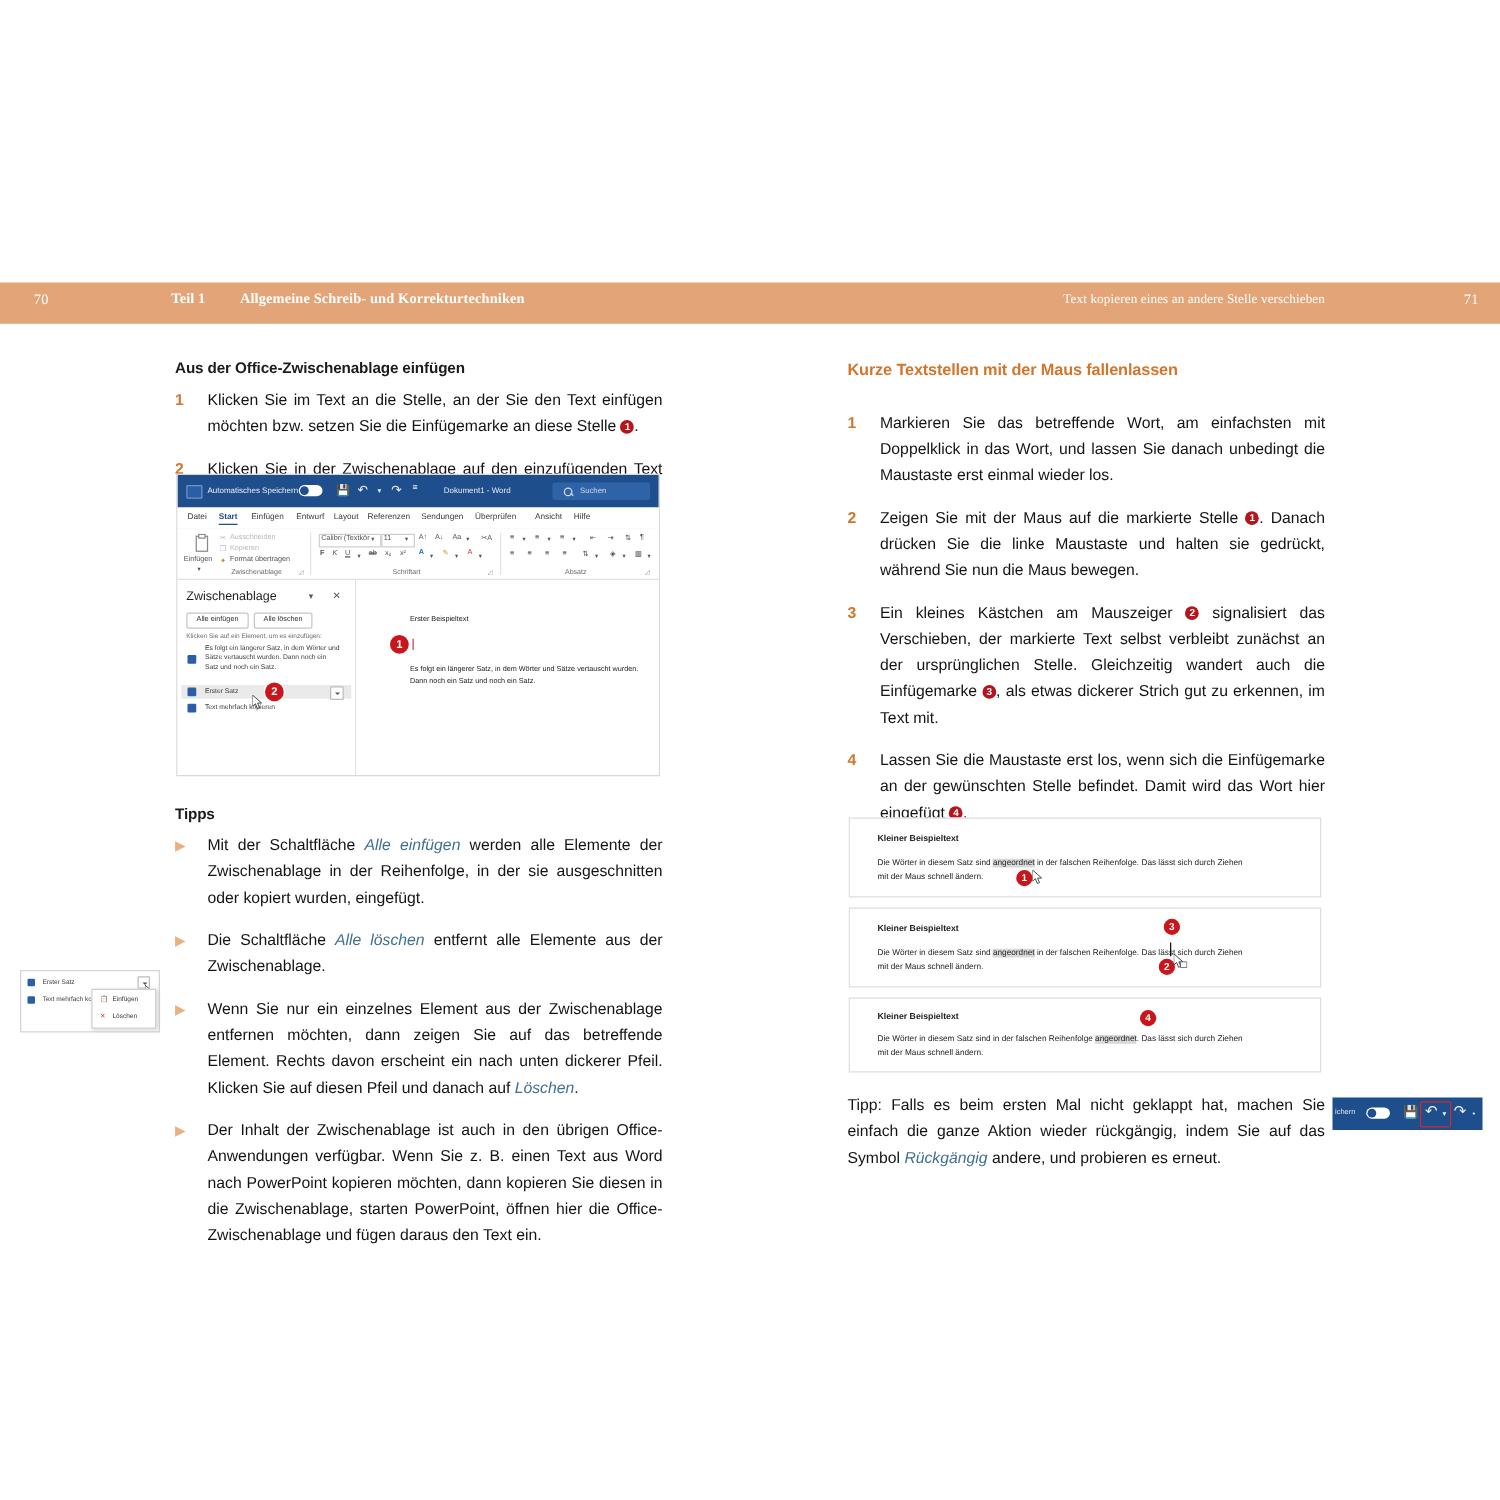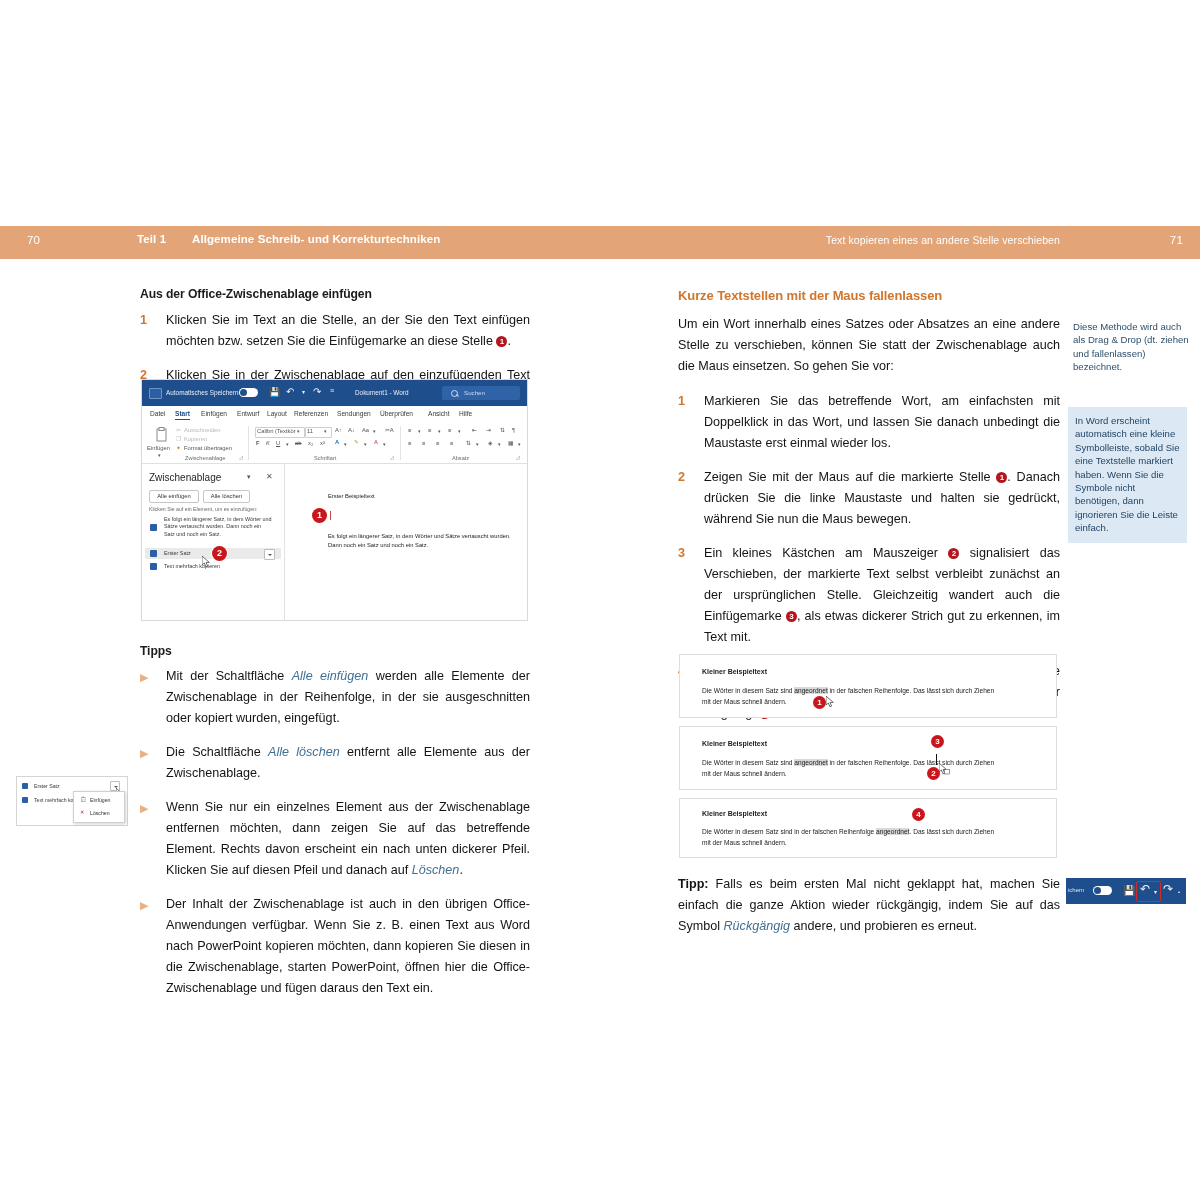--- a/index.html
+++ b/index.html
@@ -10,20 +10,21 @@
     color:#1c1c1c;
     overflow:hidden;
     position:relative;
   }
   .page{position:absolute;left:0;top:0;width:1200px;height:1200px;}
 
   
   .header-band{
     position:absolute;left:0;top:226px;width:1200px;height:33px;
     background:#e3a477;
+    font-family:Liberation Serif, serif;
   }
   .hdr-folio-left{
     position:absolute;left:27px;top:8px;font-size:11.5px;color:#ffffff;letter-spacing:.2px;
   }
   .hdr-folio-right{
     position:absolute;right:17px;top:8px;font-size:11.5px;color:#ffffff;letter-spacing:.2px;
   }
   .hdr-part{
     position:absolute;left:137px;top:7px;font-size:11.5px;color:#ffffff;font-weight:bold;letter-spacing:.1px;
   }
@@ -54,21 +55,21 @@
   }
   .bullet-row{position:relative;display:flex;margin-bottom:13px;}
   .bullet-mark{
     width:26px;flex:0 0 26px;line-height:21px;font-size:11px;color:#e8b183;
   }
   .bullet-mark span{display:inline-block;transform:translateY(1px);}
   .bullet-txt{
     flex:1;font-size:12.6px;line-height:21px;color:#141414;text-align:justify;
   }
   .it{font-style:italic;color:#3f6f93;}
-  .bld{font-weight:bold;}
+  .bld{font-weight:normal;}
 
   
   .cnum{
     display:inline-block;width:11px;height:11px;border-radius:50%;
     background:#b5151c;color:#fff;font-size:8px;line-height:11px;
     text-align:center;vertical-align:1px;font-weight:bold;
     font-family:"Liberation Sans", sans-serif;
   }
 
   
@@ -412,21 +413,20 @@
       <div class="ctx-mi" style="left:16px;top:5px;">Einfügen</div>
       <div class="ctx-mi" style="left:6px;top:4px;color:#2b5fa5;">📋</div>
       <div class="ctx-mi" style="left:16px;top:18px;">Löschen</div>
       <div class="ctx-mi" style="left:6px;top:17px;color:#c0392b;">✕</div>
     </div>
   </div>
 
   <div class="col" style="left:678px;top:288px;width:382px;">
     <div class="orangehead">Kurze Textstellen mit der Maus fallenlassen</div>
     <div style="height:11px;"></div>
-    <div class="body-p">Um ein Wort innerhalb eines Satzes oder Absatzes an eine andere Stelle zu verschieben, können Sie statt der Zwischenablage auch die Maus einsetzen. So gehen Sie vor:</div>
     <div style="height:14px;"></div>
 
     <div class="step">
       <div class="step-num">1</div>
       <div class="step-txt">Markieren Sie das betreffende Wort, am einfachsten mit Doppelklick in das Wort, und lassen Sie danach unbedingt die Maustaste erst einmal wieder los.</div>
     </div>
 
     <div class="step">
       <div class="step-num">2</div>
       <div class="step-txt"><span>Zeigen Sie mit der Maus auf die markierte Stelle </span><span class="cnum">1</span><span>. Danach drücken Sie die linke Maustaste und halten sie gedrückt, während Sie nun die Maus bewegen.</span></div>
@@ -436,22 +436,20 @@
       <div class="step-num">3</div>
       <div class="step-txt"><span>Ein kleines Kästchen am Mauszeiger </span><span class="cnum">2</span><span> signalisiert das Verschieben, der markierte Text selbst verbleibt zunächst an der ursprünglichen Stelle. Gleichzeitig wandert auch die Einfügemarke </span><span class="cnum">3</span><span>, als etwas dickerer Strich gut zu erkennen, im Text mit.</span></div>
     </div>
 
     <div class="step">
       <div class="step-num">4</div>
       <div class="step-txt"><span>Lassen Sie die Maustaste erst los, wenn sich die Einfügemarke an der gewünschten Stelle befindet. Damit wird das Wort hier eingefügt </span><span class="cnum">4</span><span>.</span></div>
     </div>
   </div>
 
-  <div class="margin-note" style="left:1073px;top:320px;">Diese Methode wird auch als Drag &amp; Drop (dt. ziehen und fallenlassen) bezeichnet.</div>
-  <div class="margin-note boxed" style="left:1068px;top:407px;">In Word erscheint automatisch eine kleine Symbolleiste, sobald Sie eine Textstelle markiert haben. Wenn Sie die Symbole nicht benötigen, dann ignorieren Sie die Leiste einfach.</div>
 
   <div class="ex-box" style="left:679px;top:654px;width:376px;height:62px;">
     <div class="ex-title" style="left:22px;top:13px;">Kleiner Beispieltext</div>
     <div class="ex-line" style="left:22px;top:30px;"><span>Die Wörter in diesem Satz sind </span><span class="hl">angeordnet</span><span> in der falschen Reihenfolge. Das lässt sich durch Ziehen</span></div>
     <div class="ex-line" style="left:22px;top:41px;">mit der Maus schnell ändern.</div>
     <div class="badge sm" style="left:133px;top:41px;">1</div>
     <div class="cursor" style="left:146px;top:41px;">
       <svg width="9" height="12" viewBox="0 0 9 12">
           <path d="M0 0 L0 9 L2.3 7 L3.9 10.8 L5.6 10.1 L4.1 6.5 L7.3 6.4 Z" fill="#fff" stroke="#333" stroke-width="0.7"></path>
         </svg>

